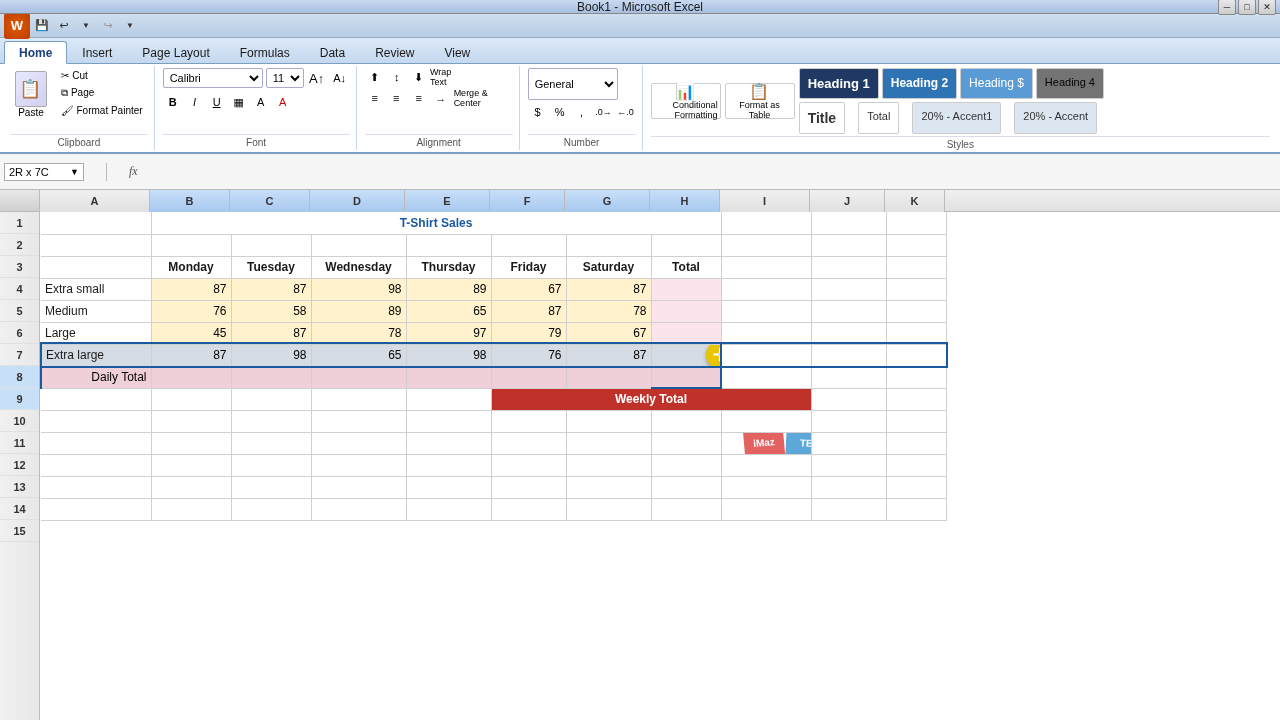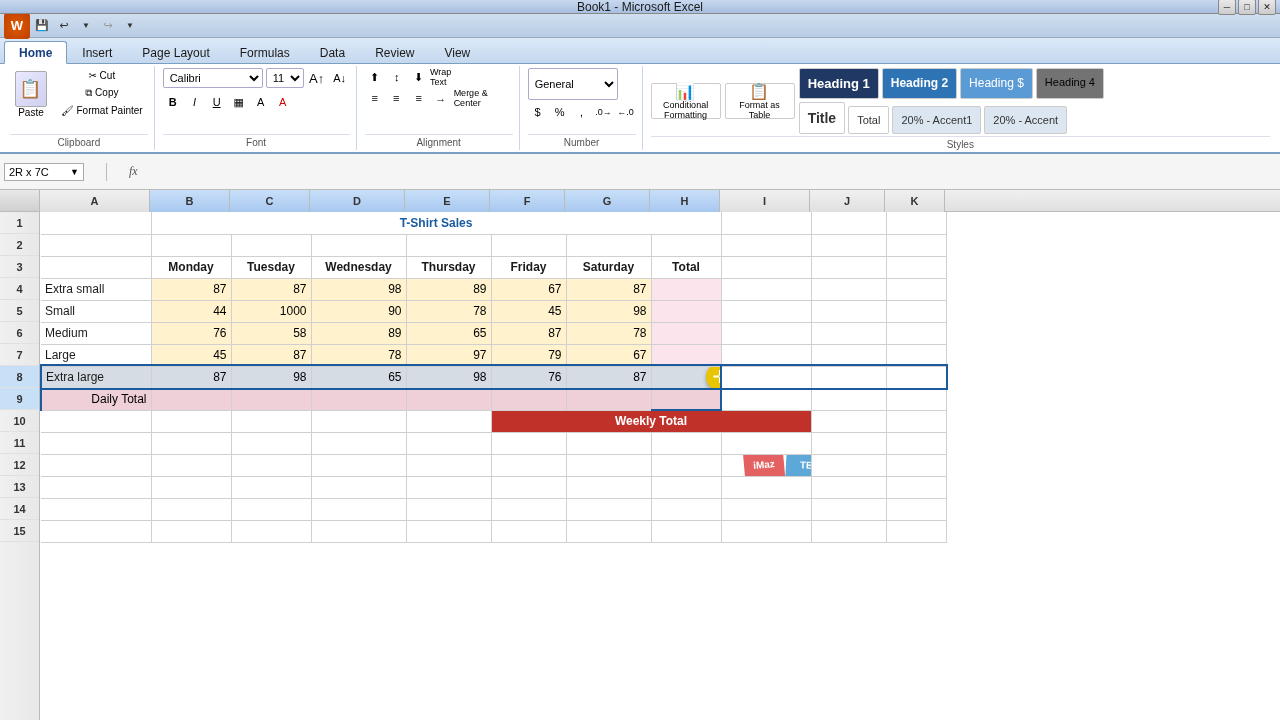--- a/index.html
+++ b/index.html
@@ -132,21 +132,20 @@
       border: 1px solid #aaa;
       border-radius: 2px;
       display: flex; align-items: center; justify-content: center;
       font-size: 18px;
     }
     .small-btns {
       display: flex;
       flex-direction: column;
       gap: 2px;
       justify-content: center;
-      align-items: center;
     }
     .small-btn {
       font-size: 10px;
       padding: 1px 4px;
       cursor: pointer;
       border: 1px solid transparent;
       border-radius: 2px;
       background: transparent;
       white-space: nowrap;
       text-align: left;
@@ -450,21 +449,21 @@
         <div class="paste-icon">📋</div>
         <span style="font-size:10px;">Paste</span>
       </div>
       <div class="small-btns">
         <div class="small-btn">
           <span>✂ </span>
           <span>Cut</span>
         </div>
         <div class="small-btn">
           <span>⧉ </span>
-          <span>Copy</span>
+          <span>Page</span>
         </div>
         <div class="small-btn">
           <span>🖌 </span>
           <span>Format Painter</span>
         </div>
       </div>
     </div>
     <div class="ribbon-group-label">Clipboard</div>
   </div>
 
@@ -525,37 +524,37 @@
       </div>
     </div>
     <div class="ribbon-group-label">Number</div>
   </div>
 
   <div class="ribbon-group" style="flex:1;">
     <div class="ribbon-group-content" style="flex-wrap:wrap;gap:4px;align-items:center;">
       <div style="display:flex;flex-direction:column;gap:3px;align-items:center;">
         <div class="icon-btn" style="width:70px;height:36px;flex-direction:column;font-size:10px;border:1px solid #ccc;border-radius:2px;padding:2px;">
           <span style="font-size:16px;">📊</span>
-          <span style="font-size:9px;text-align:center;line-height:1.1;white-space:normal;">Conditional Formatting</span>
+          <span style="font-size:9px;text-align:right;line-height:1.1;white-space:normal;">Conditional Formatting</span>
         </div>
       </div>
       <div style="display:flex;flex-direction:column;gap:3px;align-items:center;">
         <div class="icon-btn" style="width:70px;height:36px;flex-direction:column;font-size:10px;border:1px solid #ccc;border-radius:2px;padding:2px;">
           <span style="font-size:16px;">📋</span>
           <span style="font-size:9px;text-align:center;line-height:1.1;white-space:normal;">Format as Table</span>
         </div>
       </div>
       <div style="display:flex;flex-direction:column;gap:3px;">
         <div style="display:flex;gap:3px;">
           <div class="style-btn style-heading1">Heading 1</div>
           <div class="style-btn style-heading2">Heading 2</div>
           <div class="style-btn style-heading3">Heading $</div>
           <div class="style-btn style-heading4">Heading 4</div>
         </div>
-        <div style="display:flex;gap:3px;align-items:flex-end;">
+        <div style="display:flex;gap:13px;">
           <div class="style-btn style-title">Title</div>
           <div class="style-btn style-total">Total</div>
           <div class="style-btn style-accent">20% - Accent1</div>
           <div class="style-btn style-accent2">20% - Accent</div>
         </div>
       </div>
     </div>
     <div class="ribbon-group-label">Styles</div>
   </div>
 </div>
@@ -668,33 +667,20 @@
               <td class="cell-number bg-yellow">98</td>
               <td class="cell-number bg-yellow">89</td>
               <td class="cell-number bg-yellow">67</td>
               <td class="cell-number bg-yellow">87</td>
               <td class="cell-number bg-pink"></td>
               <td></td>
               <td></td>
               <td></td>
             </tr>
 
-            <tr>
-              <td class="cell-label">Small</td>
-              <td class="cell-number bg-yellow">44</td>
-              <td class="cell-number bg-yellow">1000</td>
-              <td class="cell-number bg-yellow">90</td>
-              <td class="cell-number bg-yellow">78</td>
-              <td class="cell-number bg-yellow">45</td>
-              <td class="cell-number bg-yellow">98</td>
-              <td class="cell-number bg-pink"></td>
-              <td></td>
-              <td></td>
-              <td></td>
-            </tr>
 
             <tr>
               <td class="cell-label">Medium</td>
               <td class="cell-number bg-yellow">76</td>
               <td class="cell-number bg-yellow">58</td>
               <td class="cell-number bg-yellow">89</td>
               <td class="cell-number bg-yellow">65</td>
               <td class="cell-number bg-yellow">87</td>
               <td class="cell-number bg-yellow">78</td>
               <td class="cell-number bg-pink"></td>

